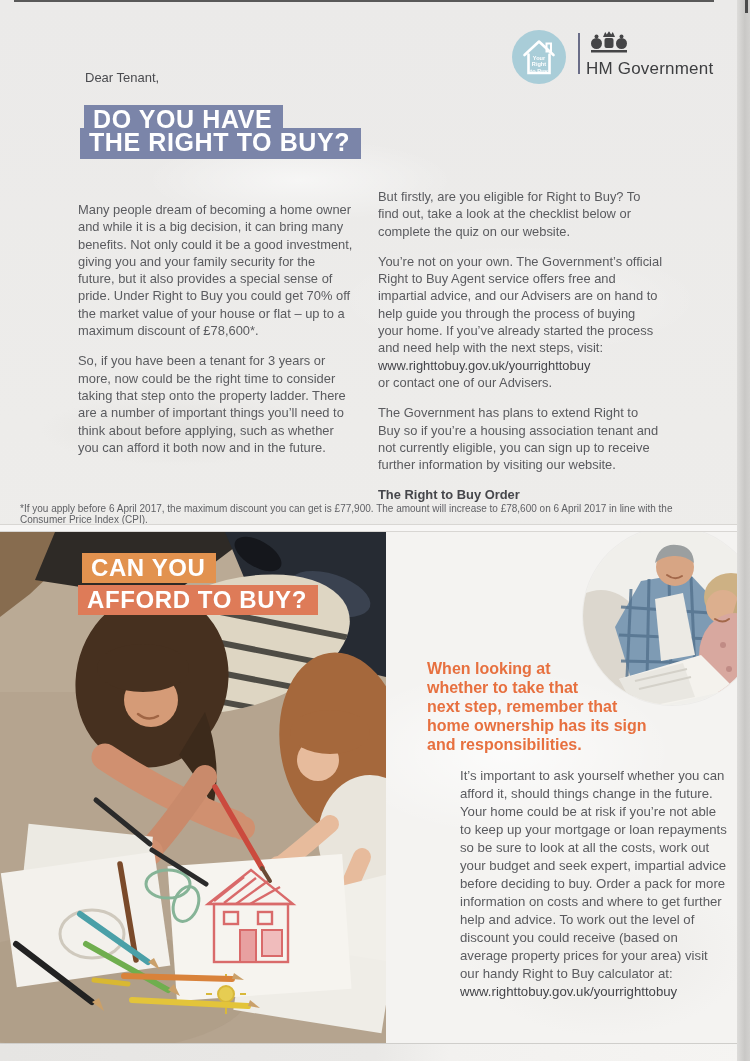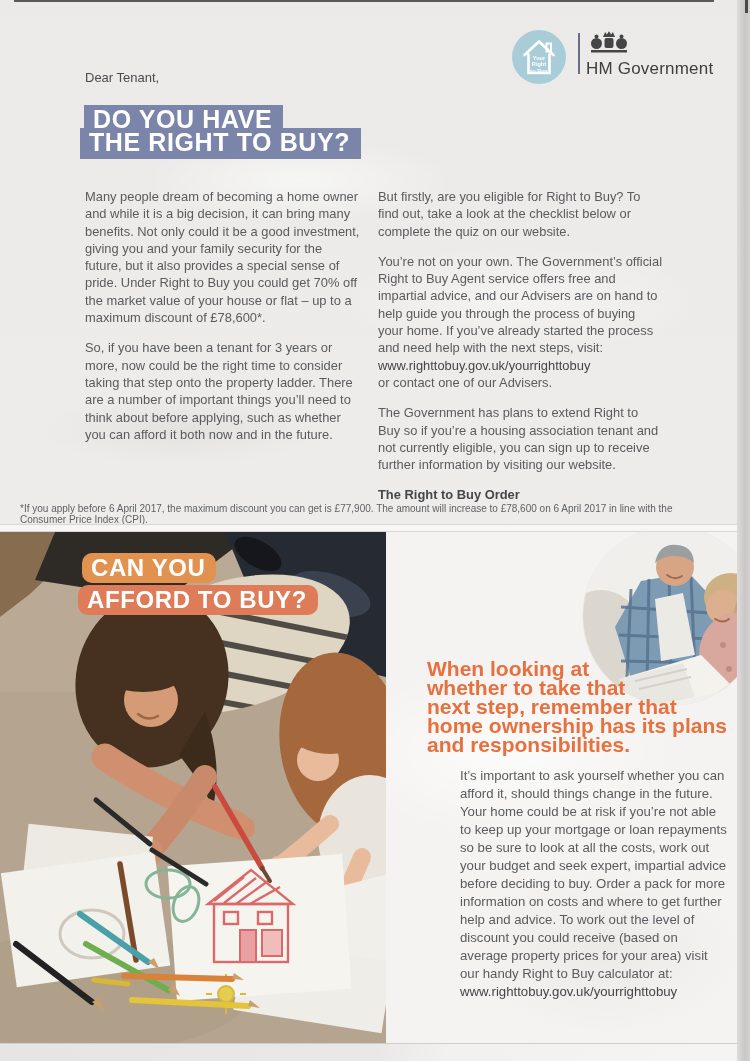--- a/index.html
+++ b/index.html
@@ -35,43 +35,43 @@
   .gov-wordmark{position:absolute;left:586px;top:59px;font-size:17px;color:#3d3e40;letter-spacing:.2px;z-index:2;}
 
   
   .hl{position:absolute;color:#fff;font-weight:700;font-size:25px;letter-spacing:.6px;
       background:#7b85a9;padding:2px 11px 4px 9px;line-height:1.0;z-index:2;white-space:nowrap;}
   .hl1{left:84px;top:105px;}
   .hl2{left:80px;top:128px;}
 
   
   .col{position:absolute;top:188px;font-size:12.9px;line-height:17.3px;color:#5a5b5f;z-index:2;}
-  .col-left{left:85px;width:276px;}
+  .col-left{left:78px;width:276px;margin-top:13px;}
   .col-right{left:378px;width:284px;}
   .col p{margin:0 0 13px 0;}
   .lnk{font-weight:400;color:#44454a;display:block;}
   .signoff{font-weight:700;color:#46474b;margin-top:2px;}
   .footnote{position:absolute;left:20px;top:503px;width:700px;text-align:left;
     font-size:10px;color:#606165;z-index:2;}
 
   
   .bottom-right-bg{position:absolute;left:386px;top:532px;width:364px;height:511px;background:#f4f3f1;z-index:2;}
   .bottom-right-bg::before{content:"";position:absolute;inset:0;
     background:radial-gradient(240px 120px at 120px 220px, rgba(255,255,255,.7), rgba(255,255,255,0) 70%),
                radial-gradient(200px 120px at 220px 420px, rgba(220,218,214,.35), rgba(255,255,255,0) 70%);}
   .family-photo{position:absolute;left:0;top:532px;width:386px;height:511px;z-index:3;}
   .family-photo svg{display:block;}
   .ahl{position:absolute;color:#fff;font-weight:700;font-size:24px;letter-spacing:.6px;
-      padding:2px 11px 3px 9px;line-height:1.05;z-index:6;white-space:nowrap;border-radius:10px;}
+      padding:2px 11px 3px 9px;line-height:1.05;z-index:6;white-space:nowrap;}
   .ahl1{left:82px;top:553px;background:#e2924f;}
   .ahl2{left:78px;top:585px;background:#de7b58;}
   .couple-photo{position:absolute;left:583px;top:527px;width:178px;height:178px;border-radius:50%;
     overflow:hidden;z-index:4;box-shadow:0 0 0 1px rgba(0,0,0,.03);}
   .afford-intro{position:absolute;left:427px;top:659px;z-index:5;color:#e7703f;
-    font-weight:700;font-size:21px;line-height:19px;}
+    font-weight:700;font-size:16px;line-height:19px;}
   .afford-body{position:absolute;left:428px;top:767px;width:268px;z-index:5;
     font-size:13.2px;line-height:18px;color:#5a5b5f;margin-left:32px;}
 </style>
 </head>
 <body>
 
 <div class="page">
 
   <div class="scan-top-line"></div>
   <div class="scan-corner-mark"></div>
@@ -266,21 +266,21 @@
       <polygon points="36,152 100,136 112,170 52,182" fill="#e9e7e1"></polygon>
       <line x1="52" y1="154" x2="104" y2="142" stroke="#d4d1c9" stroke-width="2"></line>
       <line x1="56" y1="162" x2="108" y2="150" stroke="#d4d1c9" stroke-width="2"></line>
     </svg>
   </div>
 
   <div class="afford-intro">
     <div>When looking at</div>
     <div>whether to take that</div>
     <div>next step, remember that</div>
-    <div>home ownership has its plans</div>
+    <div>home ownership has its sign</div>
     <div>and responsibilities.</div>
   </div>
 
   <div class="afford-body">
     <span>It’s important to ask yourself whether you can afford it, should things change in the future. Your home could be at risk if you’re not able to keep up your mortgage or loan repayments so be sure to look at all the costs, work out your budget and seek expert, impartial advice before deciding to buy. Order a pack for more information on costs and where to get further help and advice. To work out the level of discount you could receive (based on average property prices for your area) visit our handy Right to Buy calculator at:</span>
     <span class="lnk">www.righttobuy.gov.uk/yourrighttobuy</span>
   </div>
 
 </div>
 

